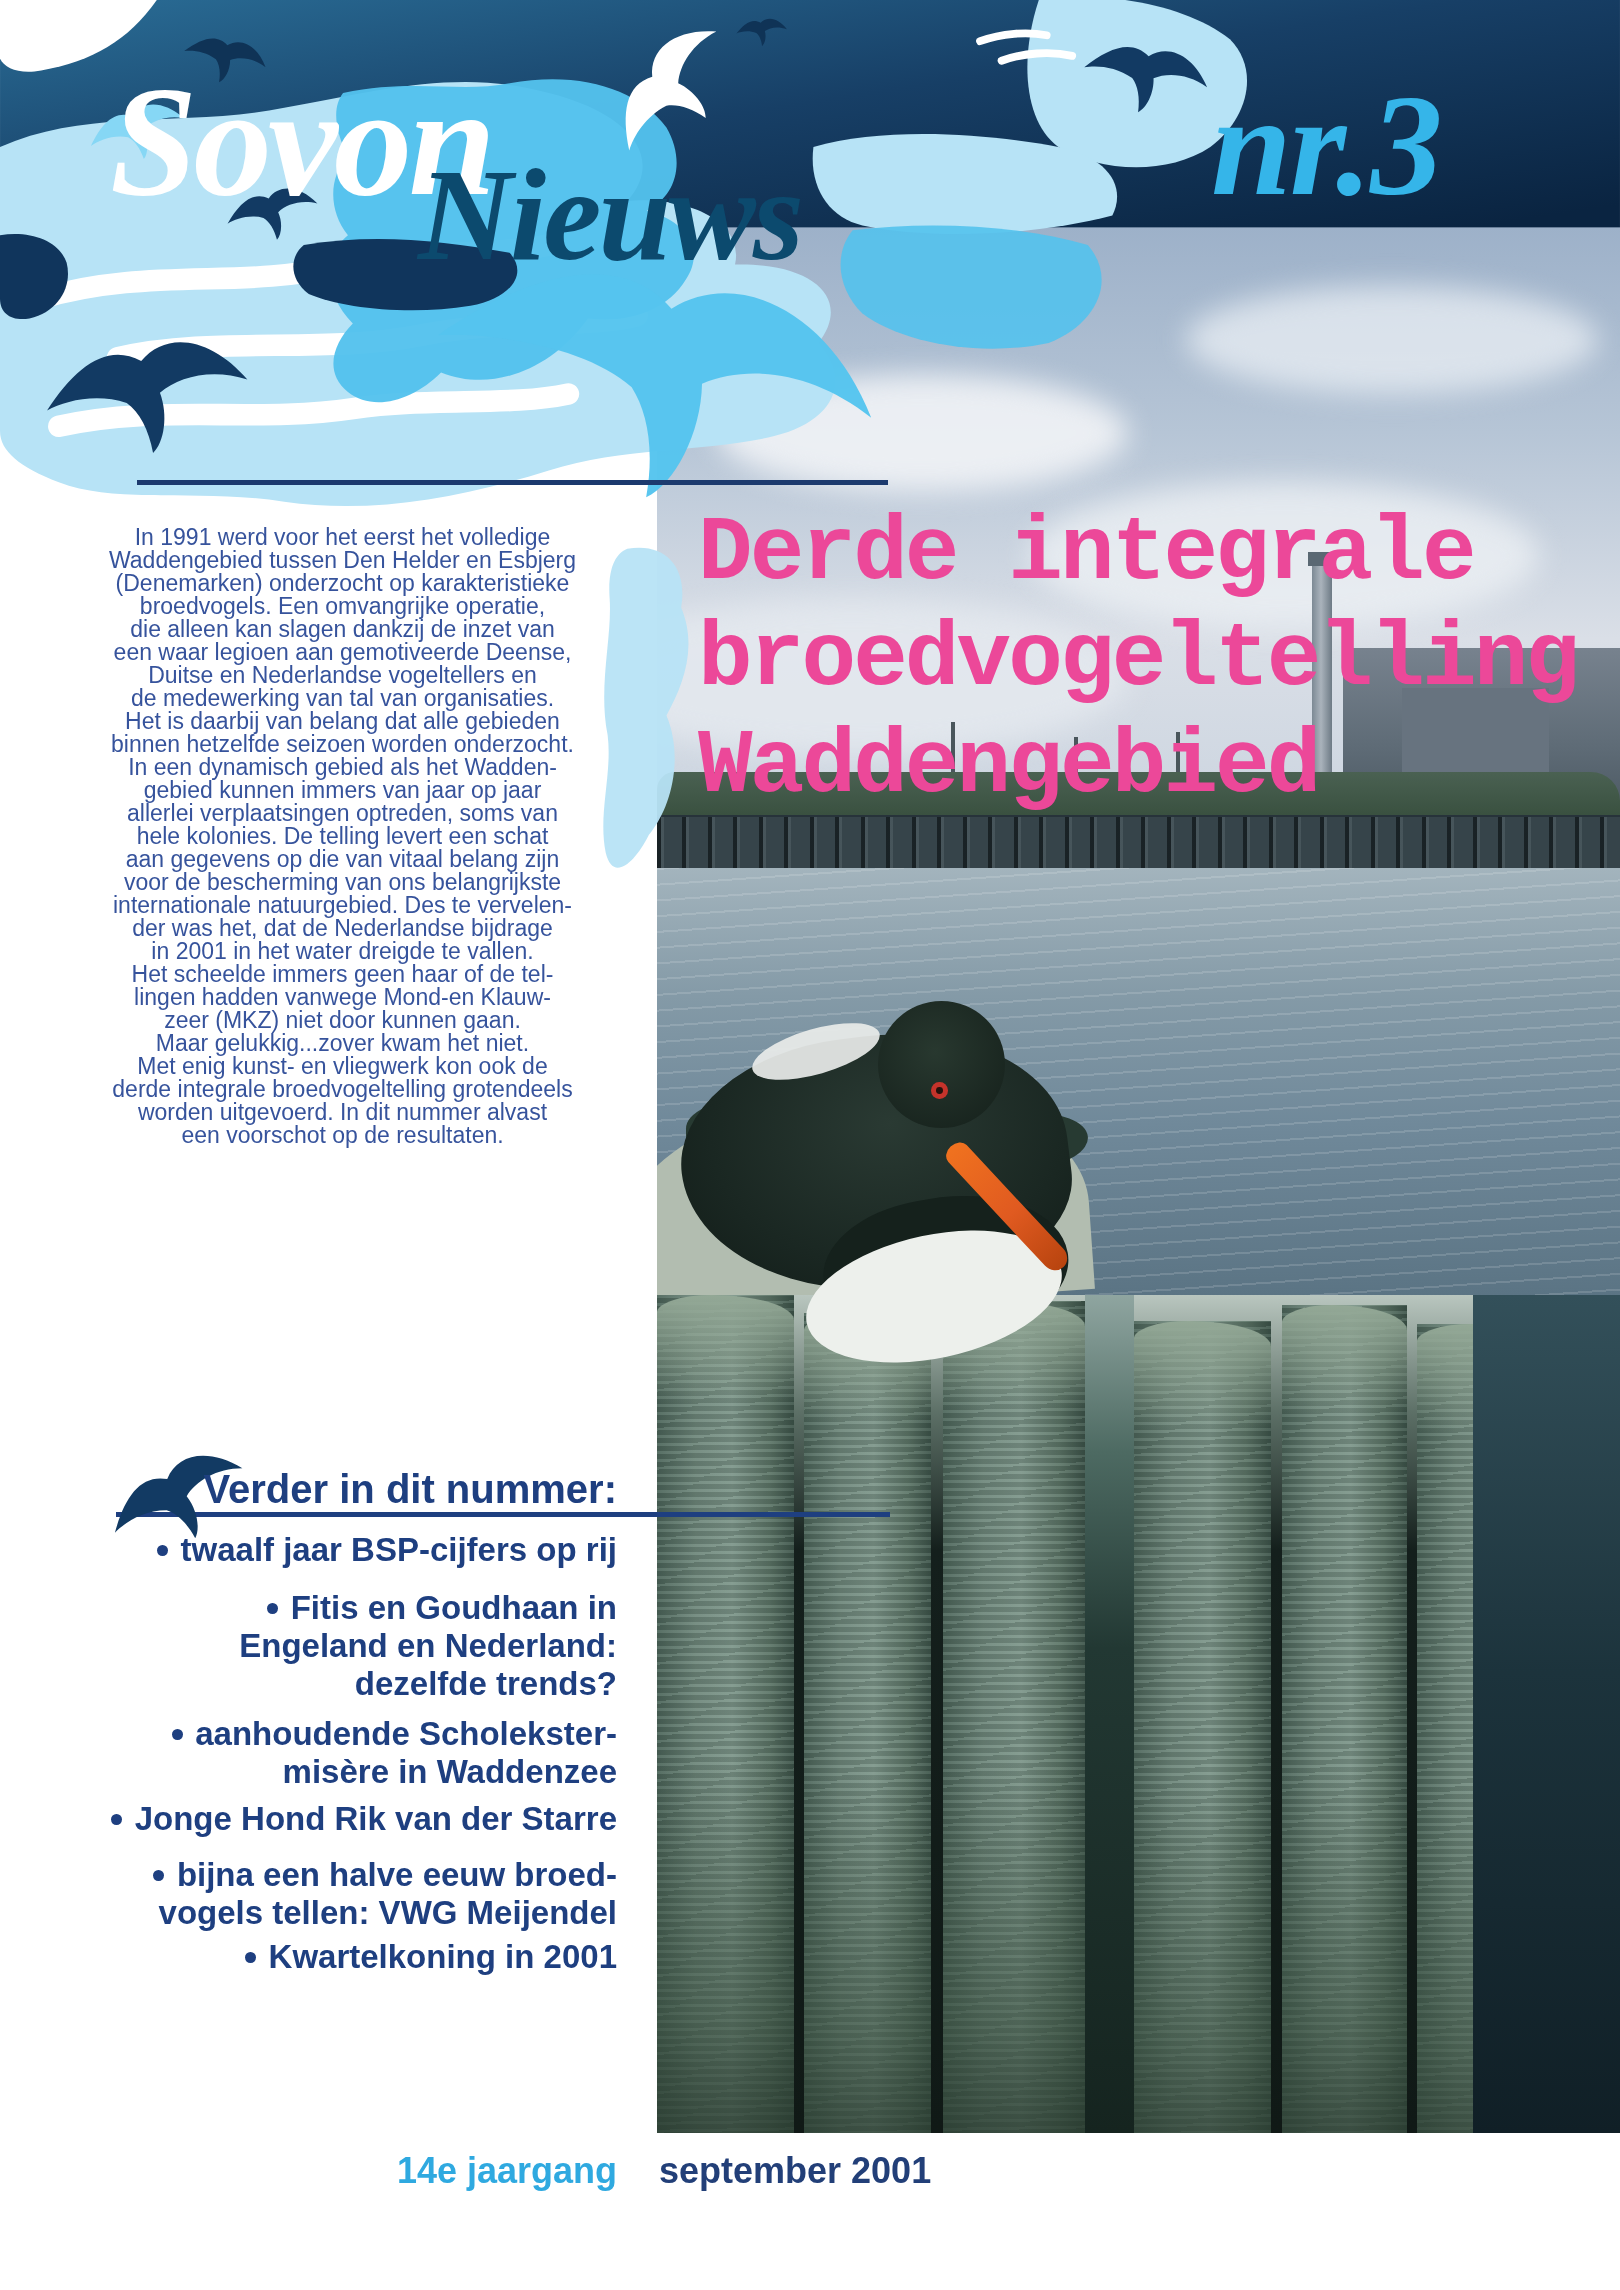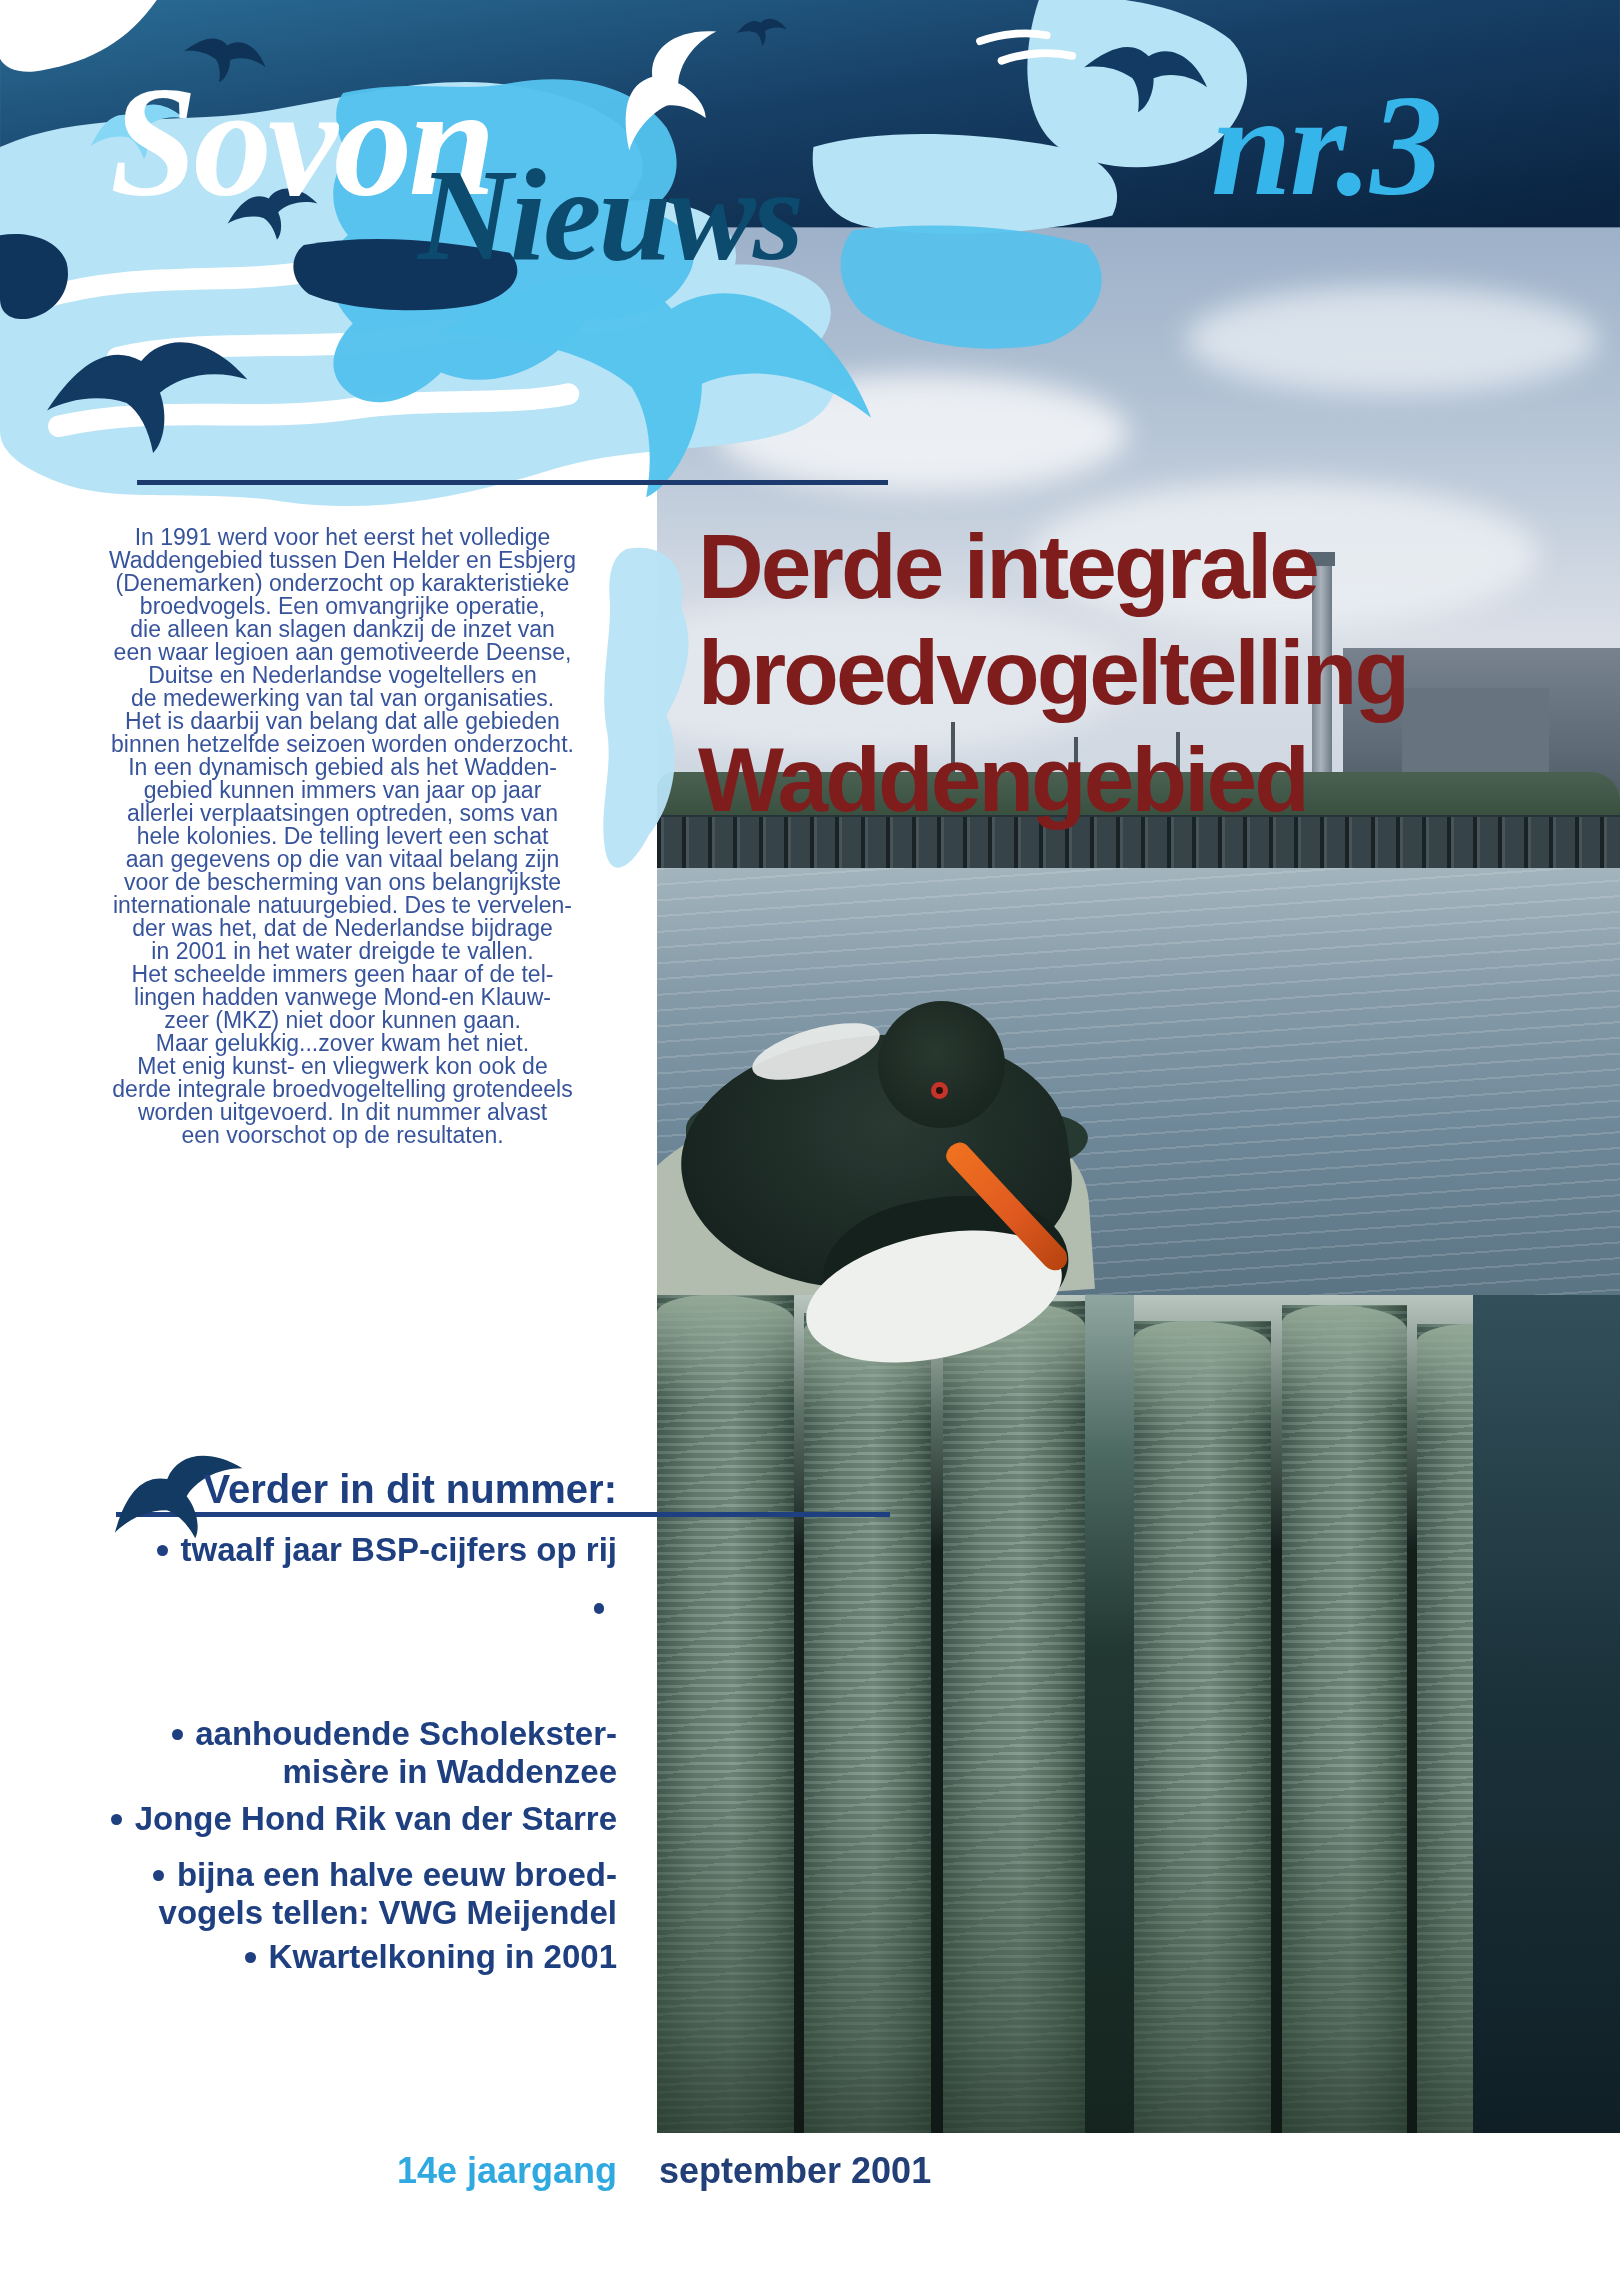--- a/index.html
+++ b/index.html
@@ -94,23 +94,23 @@
        font-family:"Liberation Serif",serif;font-style:italic;font-weight:bold;
        font-size:131px;line-height:1;letter-spacing:-2.9px;}
   .nr3{position:absolute;left:1211px;top:73px;z-index:6;color:#35b5e9;
        font-family:"Liberation Serif",serif;font-style:italic;font-weight:bold;
        font-size:145px;line-height:1;letter-spacing:-2px;}
 
   .intro{position:absolute;right:1003px;top:514px;width:549px;z-index:5;
        text-align:center;white-space:pre-line;color:#36539c;
        font-size:23px;line-height:23px;font-weight:500;margin-top:12px;}
 
-  .headline{position:absolute;left:698px;top:514px;width:902px;z-index:6;
-       white-space:pre-line;color:#7f1d1d;font-weight:bold;
-       font-size:91px;line-height:1.17;letter-spacing:-2.9px;}
+  .headline{position:absolute;left:698px;top:501px;width:902px;z-index:6;
+       white-space:pre-line;color:#ec4899;font-weight:bold;
+       font-size:91px;line-height:1.17;letter-spacing:-2.9px;font-family:Liberation Mono, monospace;}
 
   .toc-heading{position:absolute;right:1003px;top:1467px;z-index:5;
        color:#1e3f80;font-weight:bold;font-size:40px;}
   .toc-item{position:absolute;right:1003px;z-index:5;text-align:right;
        color:#1e3f80;font-weight:bold;font-size:33px;line-height:38px;width:608px;}
   .toc-item .label{white-space:pre-line;}
   .dot{display:inline-block;width:10.8px;height:10.8px;border-radius:50%;background:#1e3f80;
        margin:0 12.7px 3.9px 0;vertical-align:middle;}
   #toc-0{top:1531px;} #toc-1{top:1589px;} #toc-2{top:1715px;}
   #toc-3{top:1800px;} #toc-4{top:1856px;} #toc-5{top:1938px;}
@@ -283,21 +283,23 @@
   <div class="headline">Derde integrale
 broedvogeltelling
 Waddengebied</div>
 
   <div class="toc-heading">Verder in dit nummer:</div>
 
   <div id="toc-0" class="toc-item">
     <span class="dot"></span><span class="label">twaalf jaar BSP-cijfers op rij</span>
   </div>
   <div id="toc-1" class="toc-item">
-    <span class="dot"></span>
+    <span class="dot"></span><span class="label">Fitis en Goudhaan in
+Engeland en Nederland:
+dezelfde trends?</span>
   </div>
   <div id="toc-2" class="toc-item">
     <span class="dot"></span><span class="label">aanhoudende Scholekster-
 misère in Waddenzee</span>
   </div>
   <div id="toc-3" class="toc-item">
     <span class="dot"></span><span class="label">Jonge Hond Rik van der Starre</span>
   </div>
   <div id="toc-4" class="toc-item">
     <span class="dot"></span><span class="label">bijna een halve eeuw broed-

